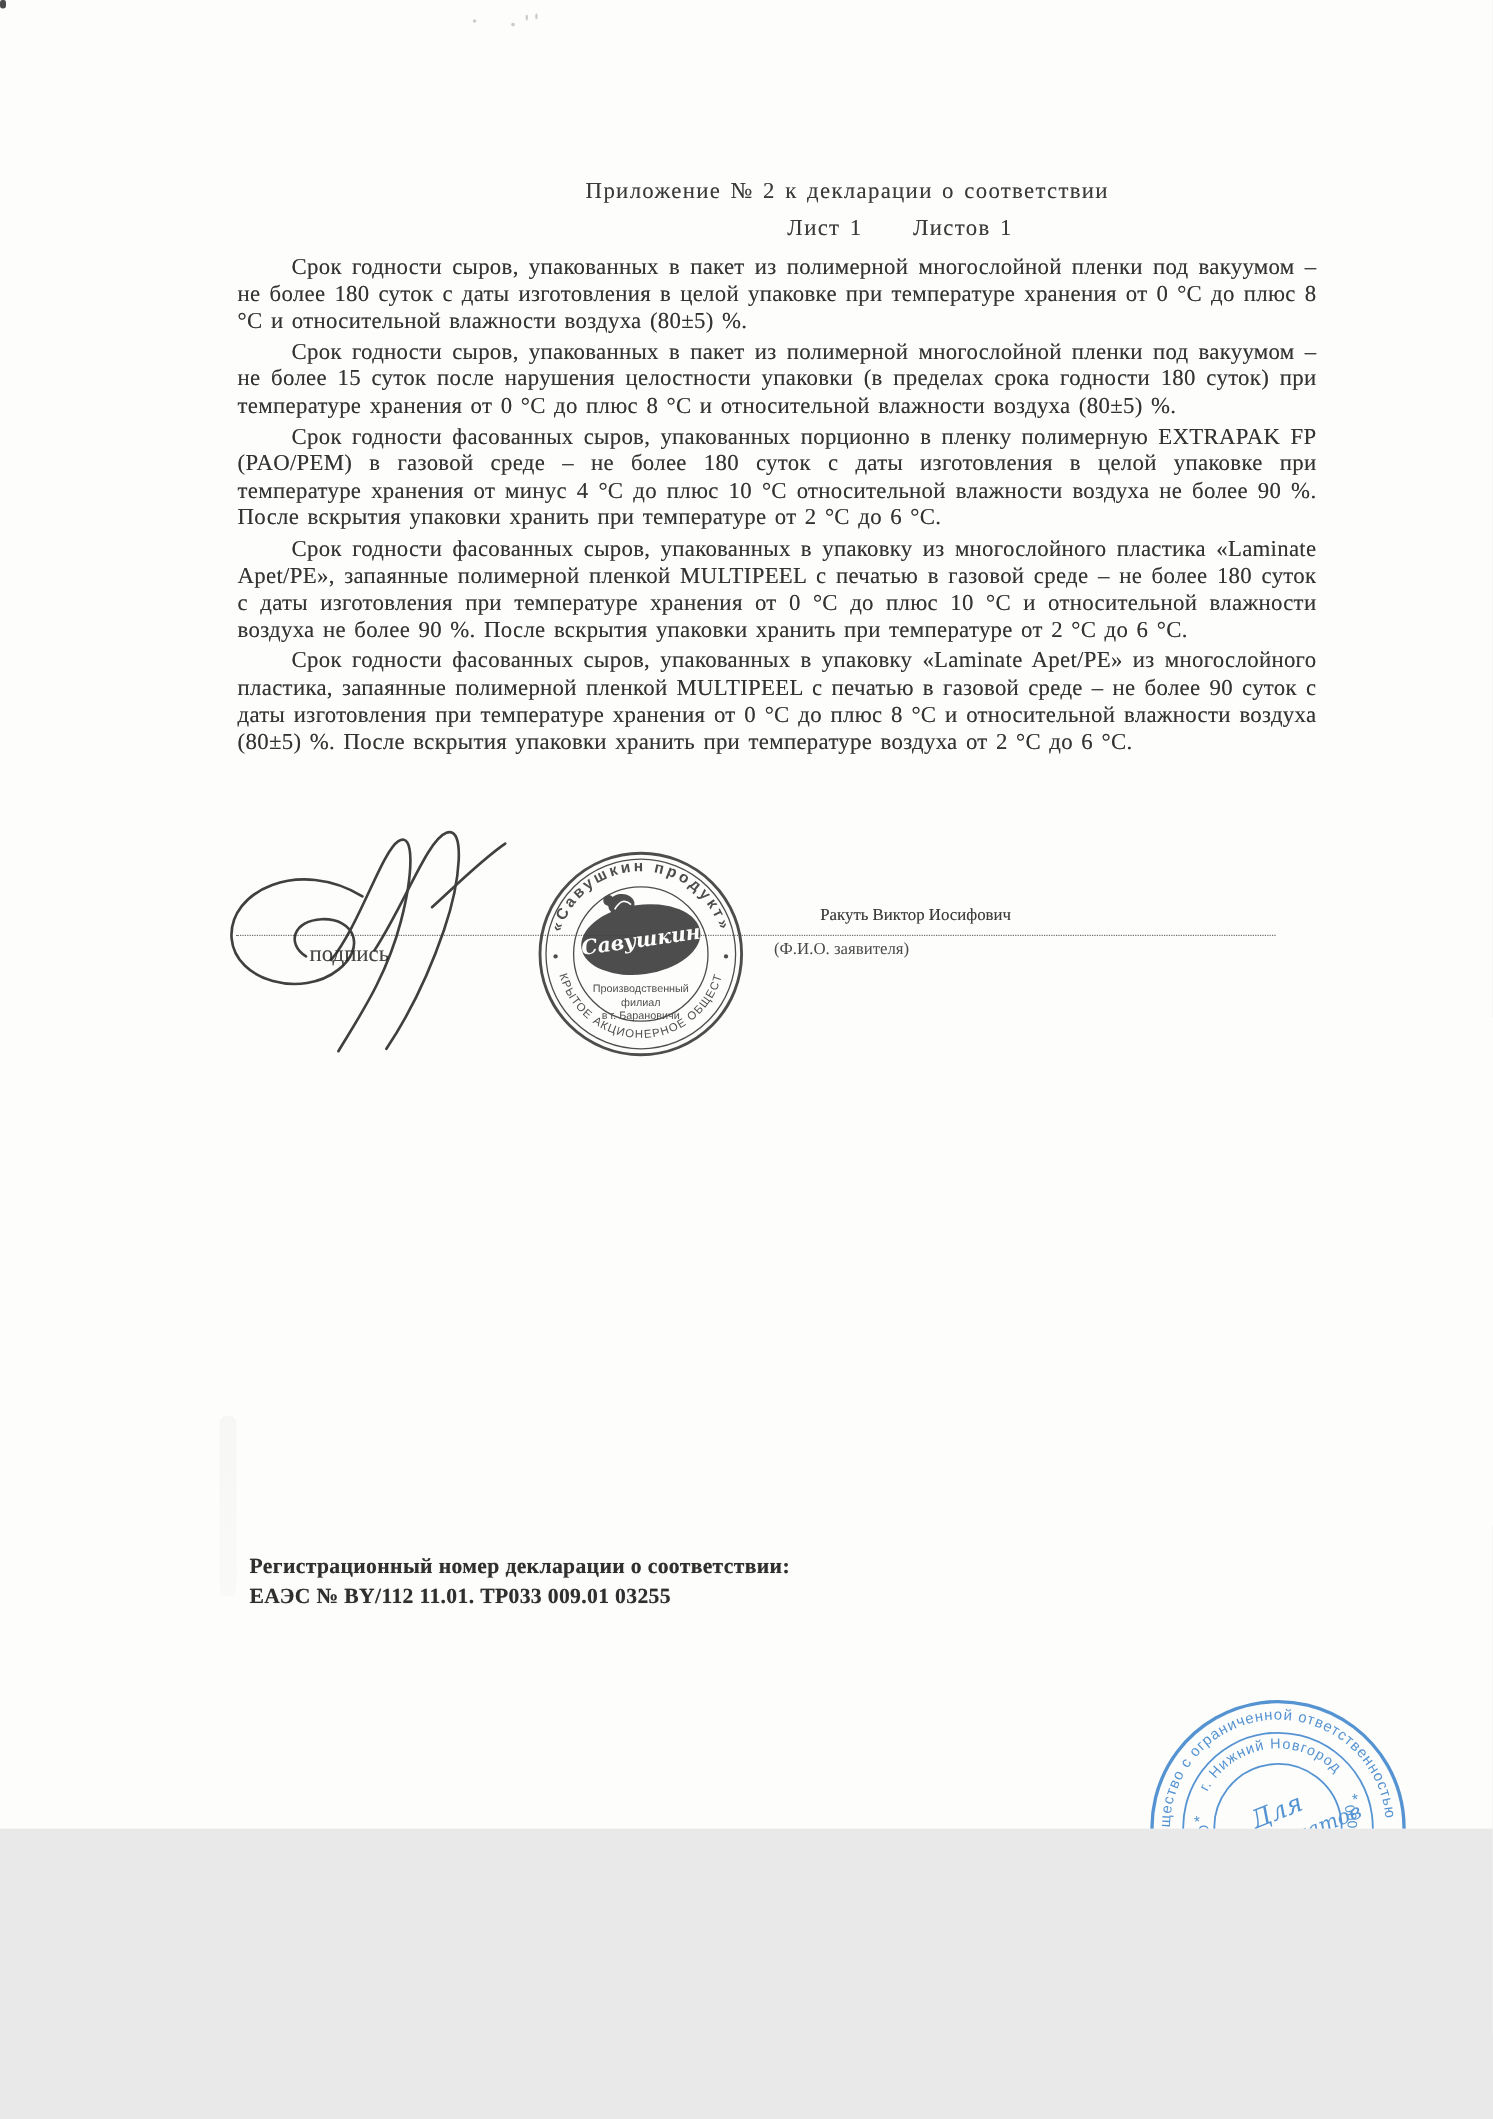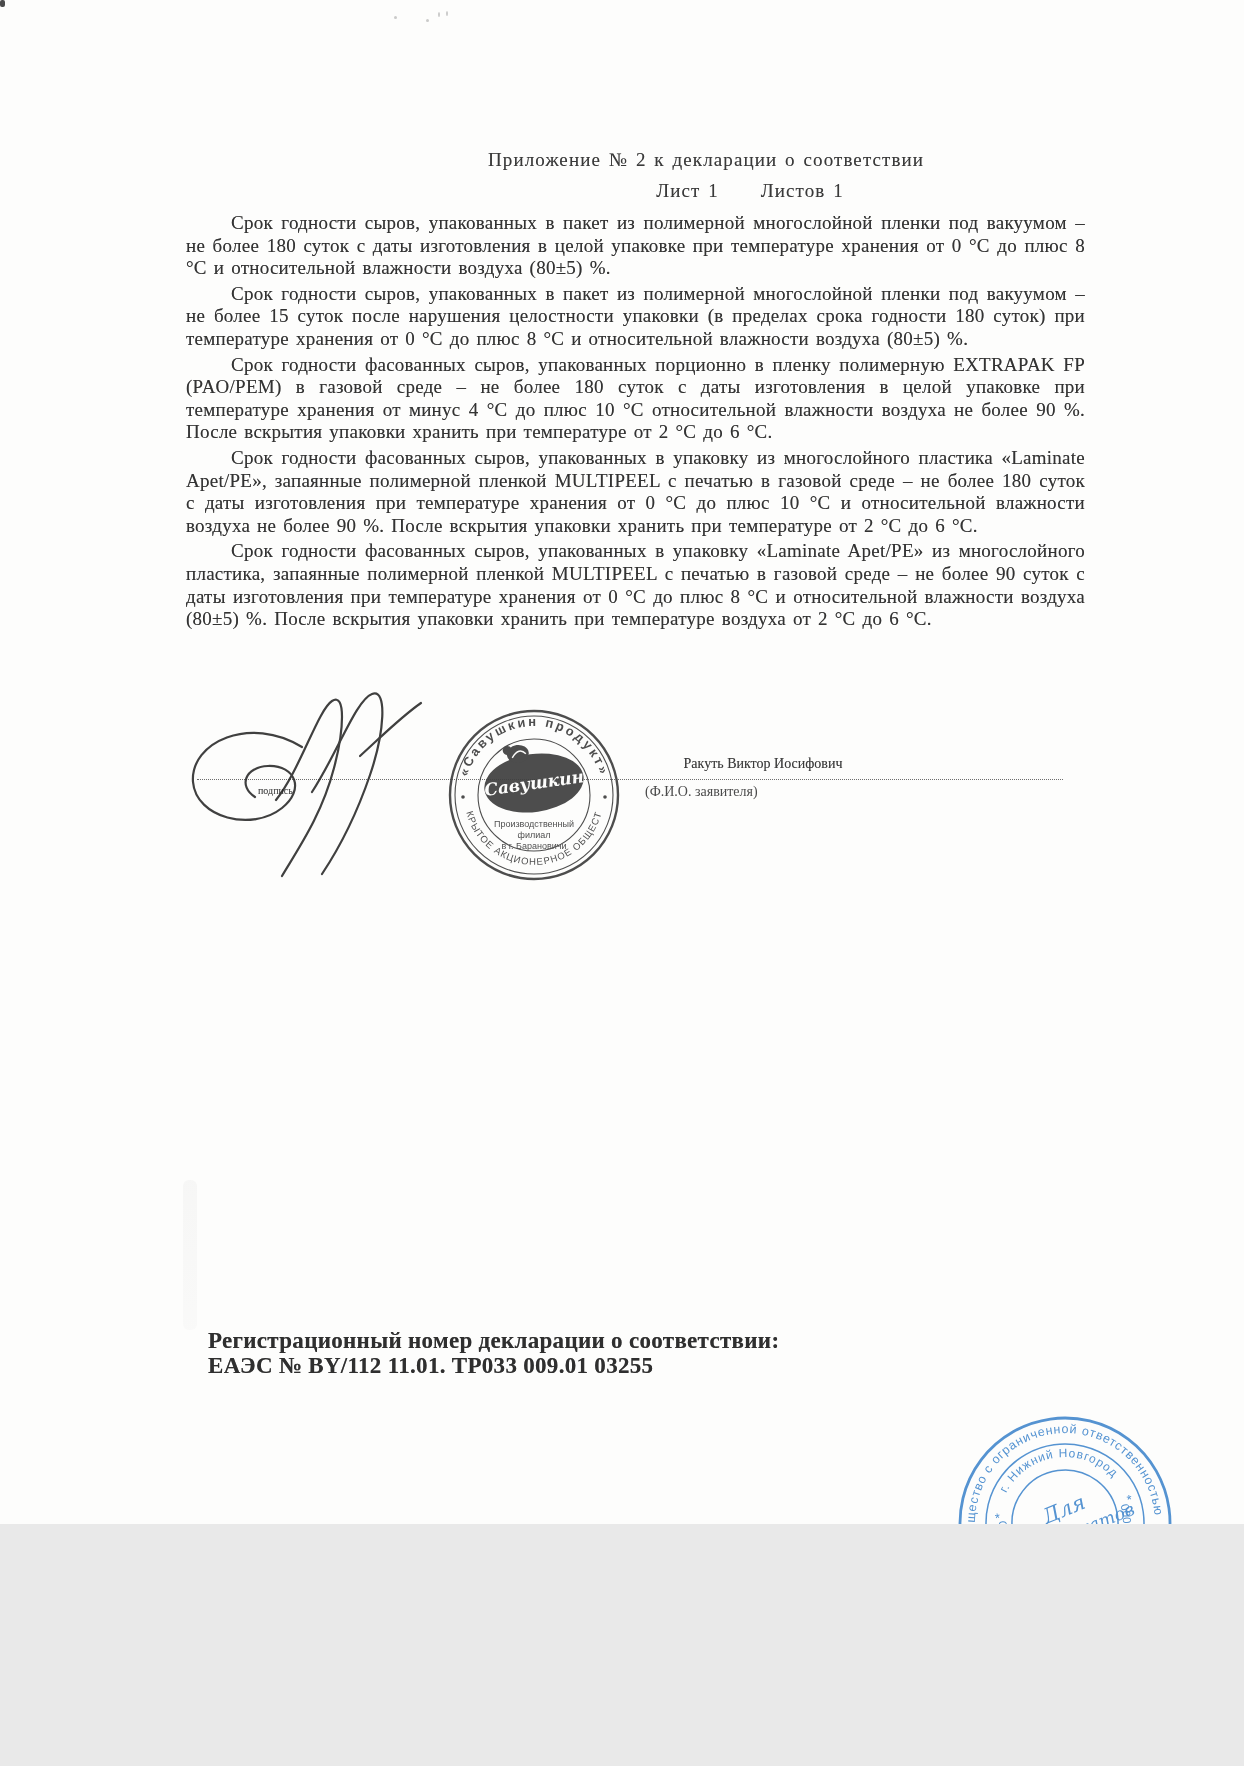--- a/index.html
+++ b/index.html
@@ -20,41 +20,41 @@
 
   .hdr{
     position:absolute;left:488px;top:148px;width:524px;
     font-size:19px;line-height:24px;letter-spacing:1.1px;word-spacing:2px;
     color:#3a3a3a;text-shadow:0 0 .5px rgba(70,70,70,.45);
   }
   .hdr .sheets{margin-top:7px;text-align:center;}
   .hdr .sheets .gap{display:inline-block;margin-left:42px;}
 
   .bodytxt{
-    position:absolute;left:186px;top:212px;width:899px;
+    position:absolute;left:198px;top:212px;width:899px;
     font-size:19px;line-height:22.6px;
     text-align:justify;letter-spacing:.25px;word-spacing:2px;
     color:#333;text-shadow:0 0 .5px rgba(60,60,60,.5);
   }
   .bodytxt p{margin:0 0 3px 0;text-indent:45px;}
 
   .sig-svg{position:absolute;left:165px;top:688px;z-index:3;}
   .sigline{position:absolute;left:197px;top:779px;width:866px;height:0;
            border-top:1.6px dotted #6d6d6d;z-index:1;}
-  .sigcap{position:absolute;left:258px;top:785px;font-size:10px;color:#474747;z-index:3;
+  .sigcap{position:absolute;left:258px;top:785px;font-size:19px;color:#474747;z-index:3;
           text-shadow:0 0 .5px rgba(70,70,70,.4);}
   .stamp-black{position:absolute;left:444px;top:705px;z-index:2;opacity:.92;}
   .fio{position:absolute;left:645px;top:756px;width:236px;text-align:center;
        font-size:14px;color:#3b3b3b;z-index:2;text-shadow:0 0 .5px rgba(60,60,60,.45);}
   .fiocap{position:absolute;left:645px;top:784px;width:236px;text-align:left;
           font-size:14px;color:#4a4a4a;z-index:2;}
 
   .reg{
-    position:absolute;left:208px;top:1328px;
-    font-weight:bold;font-size:23px;line-height:25px;color:#2f2f2f;
+    position:absolute;left:208px;top:1293px;
+    font-weight:bold;font-size:18px;line-height:25px;color:#2f2f2f;
     letter-spacing:.3px;text-shadow:0 0 .6px rgba(50,50,50,.55);
   }
   .stamp-blue{position:absolute;left:945px;top:1403px;opacity:.88;}
 </style>
 </head>
 <body>
 
 <div class="page">
 
   <div class="speck" style="left:0;top:0;width:5px;height:7px;"></div>

